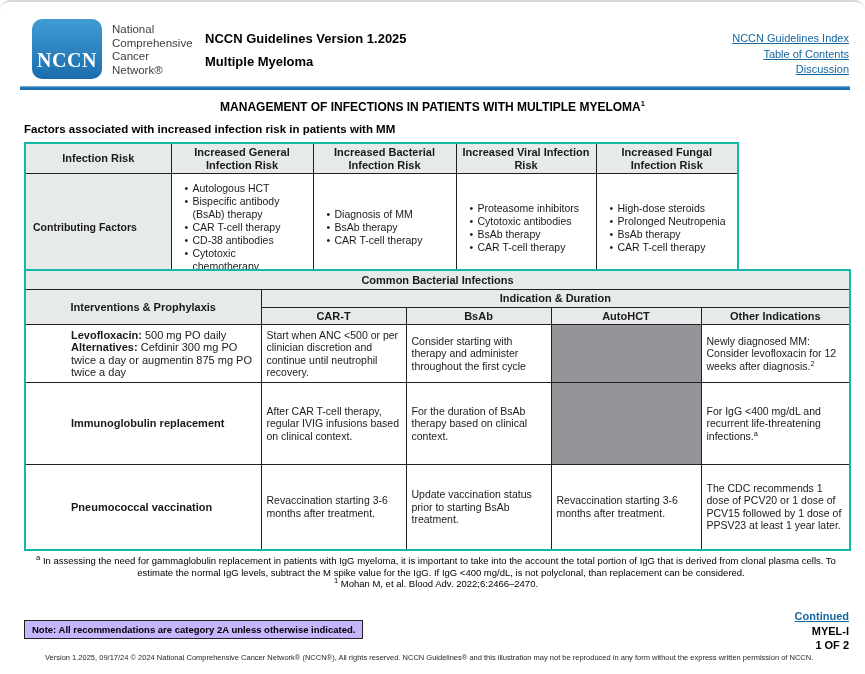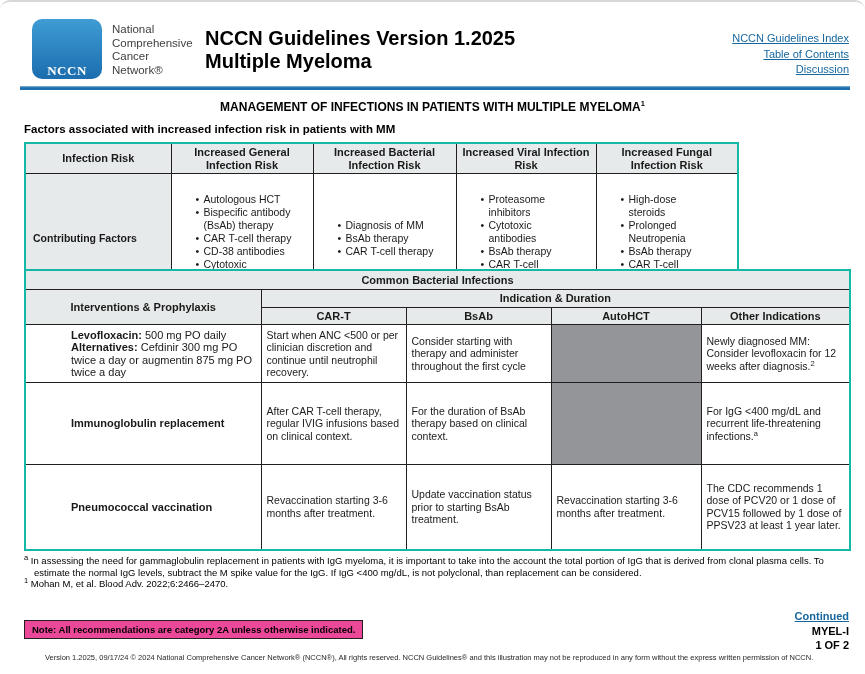--- a/index.html
+++ b/index.html
@@ -12,29 +12,29 @@
   }
   
   .logo {
     position:absolute; left:32px; top:17px; width:70px; height:60px;
     border-radius:10px;
     background:linear-gradient(180deg,#3f9cd4 0%, #1b6dae 100%);
     display:flex; align-items:flex-end; justify-content:center;
   }
   .logo span {
     font-family:"Liberation Serif", serif; font-weight:bold;
-    color:#ffffff; font-size:13px; letter-spacing:.5px; padding-bottom:0;
+    color:#ffffff; font-size:20px; letter-spacing:.5px; padding-bottom:7px;
   }
   .org {
     position:absolute; left:112px; top:21px;
     font-size:11.5px; line-height:13.5px; color:#414042;
   }
   .doc-title {
     position:absolute; left:205px; top:25px;
-    font-size:20px; font-weight:bold; line-height:23px; color:#000;
+    font-size:13px; font-weight:bold; line-height:23px; color:#000;
   }
   .header-links {
     position:absolute; right:16px; top:29px; text-align:right;
     font-size:11px; line-height:15.5px;
   }
   .header-links a, .continued {
     color:#16679f; text-decoration:underline; cursor:pointer; display:block;
   }
   .blue-rule {
     position:absolute; left:20px; right:15px; top:84px; height:4px;
@@ -52,44 +52,44 @@
   
   table { border-collapse:collapse; table-layout:fixed; position:absolute; background:#fff; }
   th, td { border:1px solid #231f20; font-size:10.5px; line-height:12.5px; padding:2px 5px; }
   table { border:2px solid #14b8a6; }
   th { background:#e7eaea; font-weight:bold; text-align:center; vertical-align:middle; font-size:11px; }
   .t1 { left:24px; top:140px; width:713px; }
   .t1 thead tr { height:28px; }
   .t1 tbody tr { height:90px; }
   .t1 td { vertical-align:middle; }
   .rowlabel { background:#e7eaea; font-weight:bold; text-align:left; padding-left:7px; }
-  ul.bullets { margin:16px; padding:1px 0 1px 2px; list-style:none; }
+  ul.bullets { margin:5px; padding:1px 0 1px 2px; list-style:none; }
   ul.bullets li { position:relative; padding-left:9px; line-height:13px; }
   ul.bullets li::before { content:"•"; position:absolute; left:1px; }
   .t2 { left:24px; top:267px; width:825px; }
   .t2 .trow-title { height:19px; }
   .t2 .trow-group { height:18px; }
   .t2 .trow-sub { height:17px; }
   .t2 .r1 { height:58px; }
   .t2 .r2 { height:82px; }
   .t2 .r3 { height:85px; }
   .t2 td { vertical-align:middle; }
   .t2 td.ileft { font-size:11px;padding-left:45px; }
   .gray { background:#939598; }
   sup { font-size:7.5px; line-height:0; }
   
   .footnotes {
     position:absolute; left:24px; top:553px; width:824px;
     font-size:9.5px; line-height:11.5px; color:#000;
   }
-  .footnote { padding-left:10px; text-indent:-10px; }
+  .footnote { padding-left:10px; text-indent:-10px;text-align:center; }
   .note-box {
     position:absolute; left:24px; top:618px;
     border:1.5px solid #231f20; padding:3px 7px;
-    font-size:9.5px; font-weight:bold; color:#000; background:#ec4899;
+    font-size:9.5px; font-weight:bold; color:#000; background:#c4b5fd;
   }
   .bottom-right {
     position:absolute; right:16px; top:607px; text-align:right;
     font-size:11px; font-weight:bold; line-height:14.5px; color:#000;
   }
   .footer-line {
     position:absolute; left:45px; top:651px; width:780px;
     font-size:7.5px; color:#231f20;
   }
 </style>

